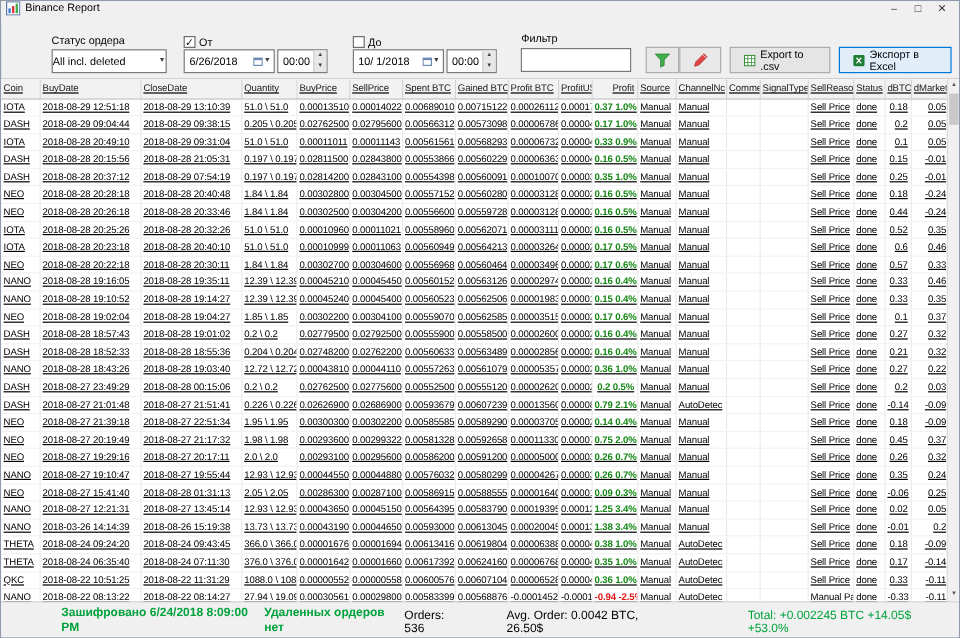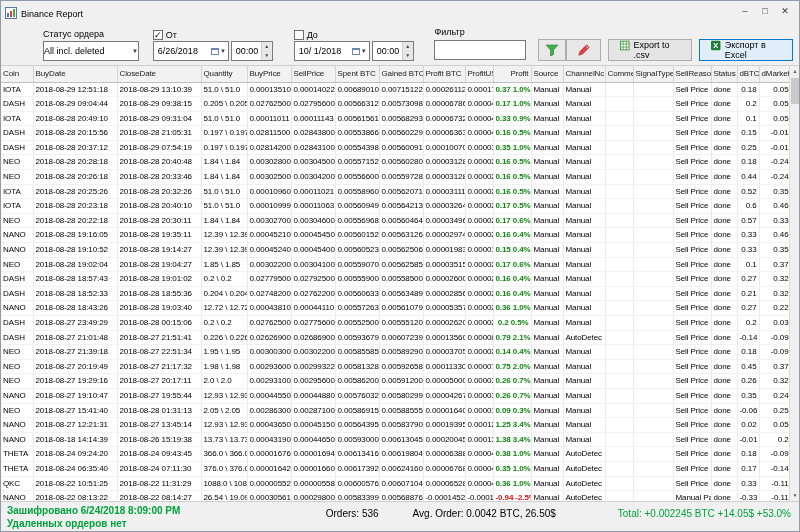--- a/index.html
+++ b/index.html
@@ -2,21 +2,21 @@
 <html style="--profit-positive: #128612; --profit-negative: #dd1111; --selection: #abd5f2; --status-green: #00a23c;"><head>
 <meta charset="utf-8">
 <style>
   * { margin:0; padding:0; box-sizing:border-box; }
   html,body { width:800px; height:532px; overflow:hidden; background:#fff;
               font-family:"Liberation Sans", sans-serif; }
   .window { width:800px; height:532px; display:flex; flex-direction:column;
             background:#f0f0f0; border:1px solid #8f9bab; }
 
   
-  .titlebar { height:18px; flex:0 0 18px; display:flex; align-items:flex-end;
+  .titlebar { height:18px; flex:0 0 18px; display:flex; align-items:flex-start;
               padding:0 4px; background:#f0f0f0; }
   .titlebar .app-ic { width:12px; height:12px; margin-right:4px; }
   .titlebar .title { font-size:9px; color:#000; }
   .win-controls { margin-left:auto; display:flex; }
   .win-btn { width:20px; height:14px; font-size:9px; line-height:13px; text-align:center;
              color:#333; cursor:default; }
 
   
   .toolbar { height:46px; flex:0 0 46px; display:flex; align-items:flex-end;
              padding:1px 6px 4px 6px; background:#f0f0f0;margin-left:36px; }
@@ -36,28 +36,28 @@
   .timebox { width:42px; height:20px; background:#fff; border:1px solid #7a7a7a;
              font-size:9px; display:flex; align-items:center; padding-left:4px; }
   .spin { margin-left:auto; width:11px; height:18px; display:flex; flex-direction:column; }
   .spin span { flex:1; font-size:5px; line-height:9px; text-align:center; color:#444;
                background:#e7e7e7; border-left:1px solid #cfcfcf; }
   .filter-input { width:92px; height:20px; border:1px solid #7a7a7a; background:#fff;
                   font-size:9px; padding:0 3px; font-family:"Liberation Sans",sans-serif; }
   .iconbtn { height:22px; border:1px solid #adadad; background:#e8e8e8; display:flex;
              align-items:center; justify-content:center; padding:0 6px; }
   .btn { height:22px; border:1px solid #adadad; background:#e5e5e5; font-size:9px;
-         display:flex; gap:4px; padding:0 11px; color:#000; }
+         display:flex; align-items:center; gap:4px; padding:0 11px; color:#000; }
   .btn.focused { border:1px solid #0078d7; background:#e1eefa; }
   .sp8 { width:8px; } .sp16 { width:16px; } .sp24 { width:24px; }
   .grow { flex:1; }
 
   
   .grid-area { flex:1; background:#fff; position:relative; overflow:hidden;
-               border-top:1px solid #cfcfcf; }
+               border-top:1px solid #cfcfcf;text-decoration:underline; }
   table { border-collapse:collapse; table-layout:fixed; width:790px;
           font-size:8px; letter-spacing:-0.1px; }
   th { background:#f2f2f2; border-right:1px solid #d4d4d4; border-bottom:1px solid #bfbfbf;
        font-weight:normal; color:#1a1a1a; text-align:left; height:16px; padding:0 2px;
        white-space:nowrap; overflow:hidden; }
   td { border-right:1px solid #ebebeb; border-bottom:1px solid #f2f2f2; color:#000;
        height:13.6px; line-height:13.6px; padding:0 2px; white-space:nowrap; overflow:hidden; }
   th.r, td.r { text-align:right; }
   td.pos { color:var(--profit-positive,#128612); font-weight:bold; }
   td.neg { color:var(--profit-negative,#dd1111); font-weight:bold; }
@@ -66,21 +66,21 @@
   .vscroll { position:absolute; top:0; right:0; bottom:0; width:10px; background:#f0f0f0;
              border-left:1px solid #dcdcdc; }
   .varrow { position:absolute; left:0; width:10px; height:11px; font-size:5px; color:#555;
             text-align:center; line-height:11px; }
   .varrow.up { top:0; } .varrow.down { bottom:0; }
   .vthumb { position:absolute; left:1px; top:12px; width:8px; height:26px; background:#c9c9c9; }
 
   
   .statusbar { height:30px; flex:0 0 30px; background:#f0f0f0; border-top:1px solid #cfcfcf;
                display:flex; align-items:flex-start; padding:2px 8px 0 6px; }
-  .status-left { display:flex; flex-direction:column; }
+  .status-left { display:flex; flex-direction:row;margin-left:44px; }
   .status-left div { font-size:10px; font-weight:bold; color:var(--status-green,#00a23c);
                      line-height:13px; }
   .status-right { margin-left:auto; display:flex; gap:34px; font-size:10px; font-weight:normal;
                   color:#000; padding-top:4px; }
   .status-right .total { color:var(--status-green,#00a23c);margin-left:28px; }
 </style>
 </head>
 <body>
 
 <div class="window">
@@ -753,21 +753,21 @@
             <td>Manual</td>
             <td></td>
             <td></td>
             <td>Sell Price</td>
             <td>done</td>
             <td class="r">0.02</td>
             <td class="r">0.05</td>
           </tr>
           <tr>
             <td>NANO</td>
-            <td>2018-08-18 14:14:39</td>
+            <td>2018-03-26 14:14:39</td>
             <td>2018-08-26 15:19:38</td>
             <td>13.73 \ 13.73</td>
             <td>0.00043190</td>
             <td>0.00044650</td>
             <td>0.00593000</td>
             <td>0.00613045</td>
             <td>0.00020045</td>
             <td>0.00013</td>
             <td class="r pos">1.38 3.4%</td>
             <td>Manual</td>
@@ -839,21 +839,21 @@
             <td></td>
             <td>Sell Price</td>
             <td>done</td>
             <td class="r">0.33</td>
             <td class="r">-0.11</td>
           </tr>
           <tr>
             <td>NANO</td>
             <td>2018-08-22 08:13:22</td>
             <td>2018-08-22 08:14:27</td>
-            <td>26.54 \ 19.09</td>
+            <td>27.94 \ 19.09</td>
             <td>0.00030561</td>
             <td>0.00029800</td>
             <td>0.00583399</td>
             <td>0.00568876</td>
             <td>-0.00014523</td>
             <td>-0.00010</td>
             <td class="r neg">-0.94 -2.5%</td>
             <td>Manual</td>
             <td>AutoDetec</td>
             <td></td>

